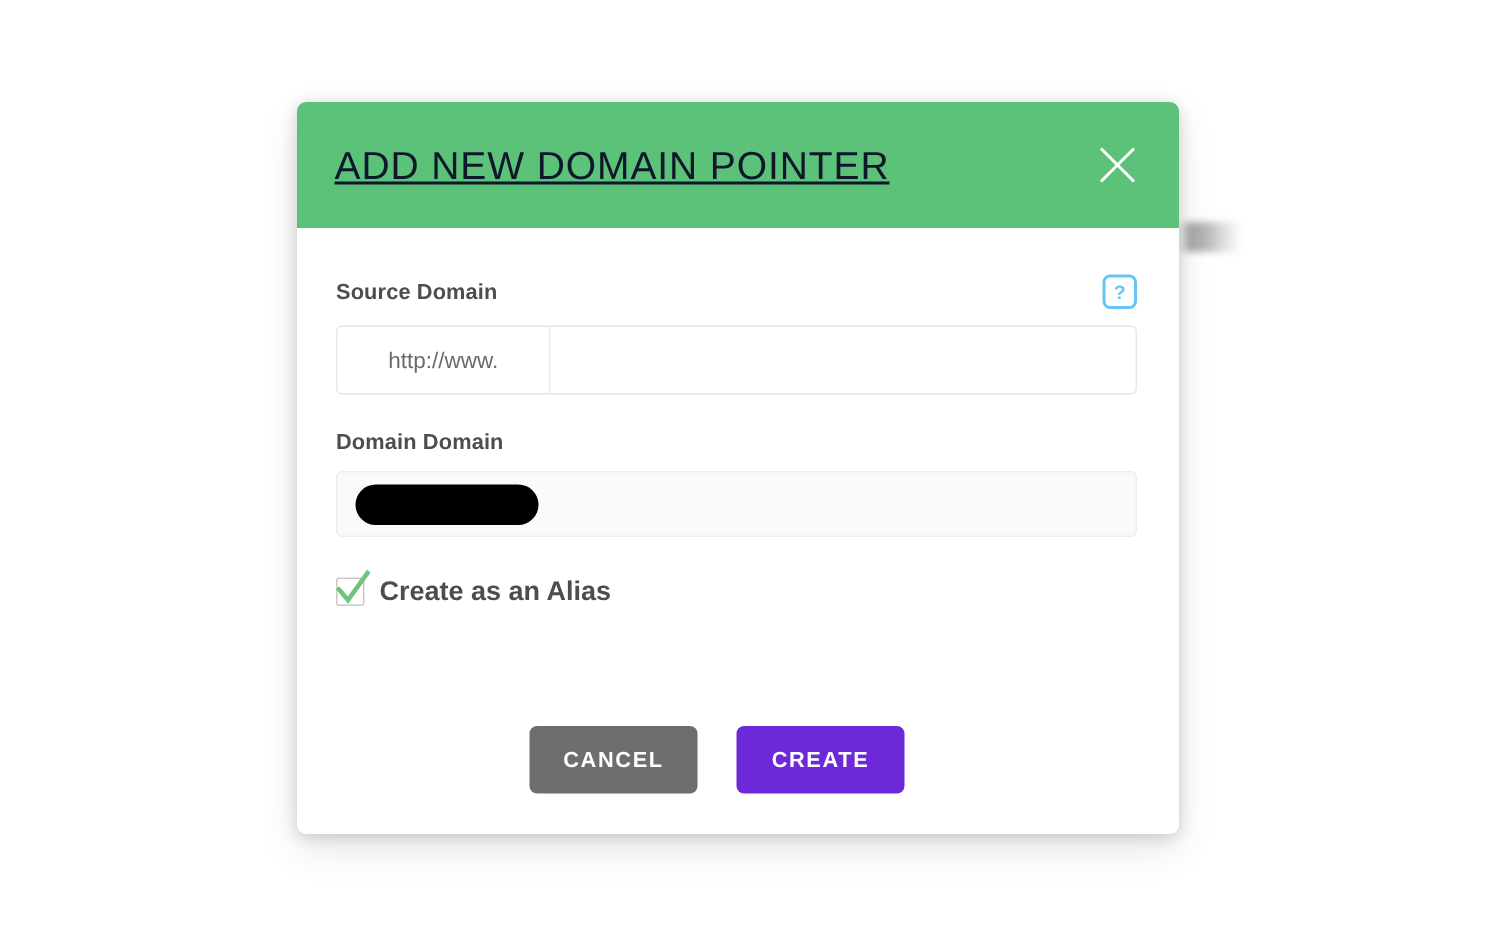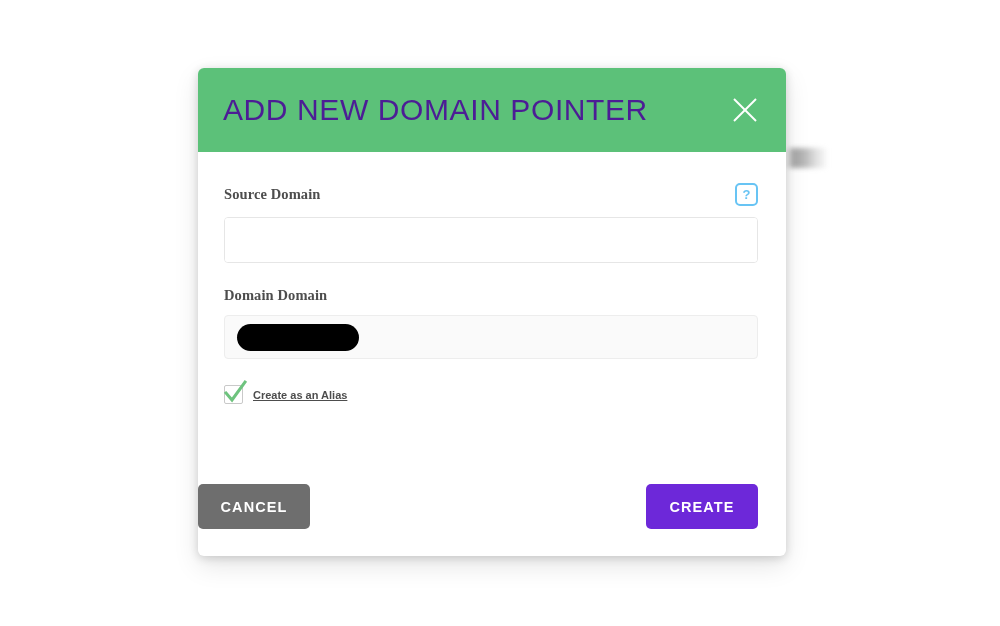--- a/index.html
+++ b/index.html
@@ -49,25 +49,26 @@
     height: 84px;
     background: #5cc179;
     display: flex;
     align-items: center;
     justify-content: space-between;
     padding: 0 24px 0 25px;
     box-sizing: border-box;
     flex: none;
   }
   .modal-title {
-    color: #4c1d95;
-    font-size: 30px;
+    color: #0f172a;
+    font-size: 26px;
     letter-spacing: 0.6px;
     font-weight: 400;
     white-space: nowrap;
+    text-decoration: underline;
   }
   .close-btn {
     width: 34px;
     height: 34px;
     display: flex;
     align-items: center;
     justify-content: center;
     cursor: pointer;
   }
   .close-btn svg { display: block; }
@@ -82,21 +83,20 @@
     display: flex;
     align-items: center;
     justify-content: space-between;
     margin-bottom: 11px;
   }
   .field-label {
     font-size: 14.5px;
     font-weight: bold;
     color: #4d4d4d;
     letter-spacing: 0.1px;
-    font-family: Liberation Serif, serif;
   }
 
   .help-btn {
     width: 23px;
     height: 23px;
     border: 2px solid #68c4f4;
     border-radius: 5px;
     color: #68c4f4;
     font-size: 13px;
     font-weight: bold;
@@ -176,32 +176,31 @@
     flex: none;
     cursor: pointer;
   }
   .checkbox svg {
     position: absolute;
     left: -2px;
     top: -7px;
     display: block;
   }
   .checkbox-label {
-    font-size: 11px;
+    font-size: 18px;
     font-weight: bold;
     color: #4d4d4d;
     cursor: pointer;
-    text-decoration: underline;
   }
 
   .modal-footer {
     flex: none;
     padding: 0 28px 27px 0;
     display: flex;
-    justify-content: space-between;
+    justify-content: center;
     gap: 26px;
   }
   .btn {
     height: 45px;
     min-width: 112px;
     border: none;
     border-radius: 5px;
     color: #ffffff;
     font-family: "Liberation Sans", sans-serif;
     font-size: 14.5px;
@@ -231,20 +230,21 @@
   </div>
 
   <div class="modal-body">
 
     <div class="field-label-row">
       <div class="field-label">Source Domain</div>
       <div class="help-btn">?</div>
     </div>
 
     <div class="input-group">
+      <div class="input-prefix">http://www.</div>
       <input class="input-main" type="text" placeholder="" style="">
     </div>
 
     <div class="field-label-row">
       <div class="field-label">Domain Domain</div>
     </div>
 
     <div class="input-readonly">
       <div class="redaction-bar"></div>
     </div>

